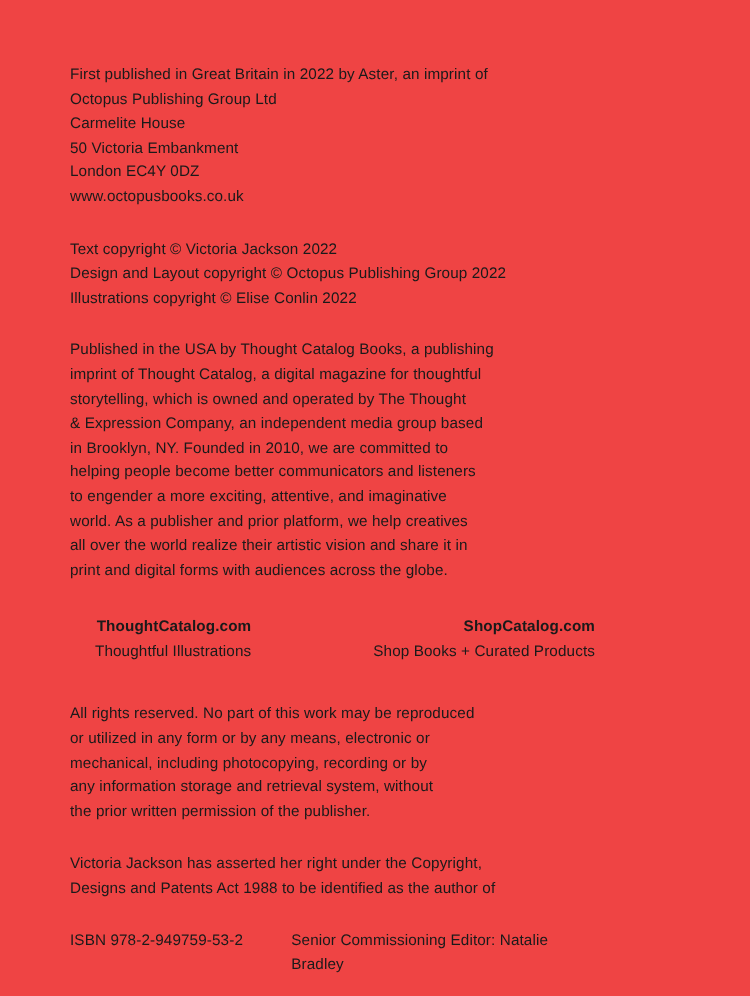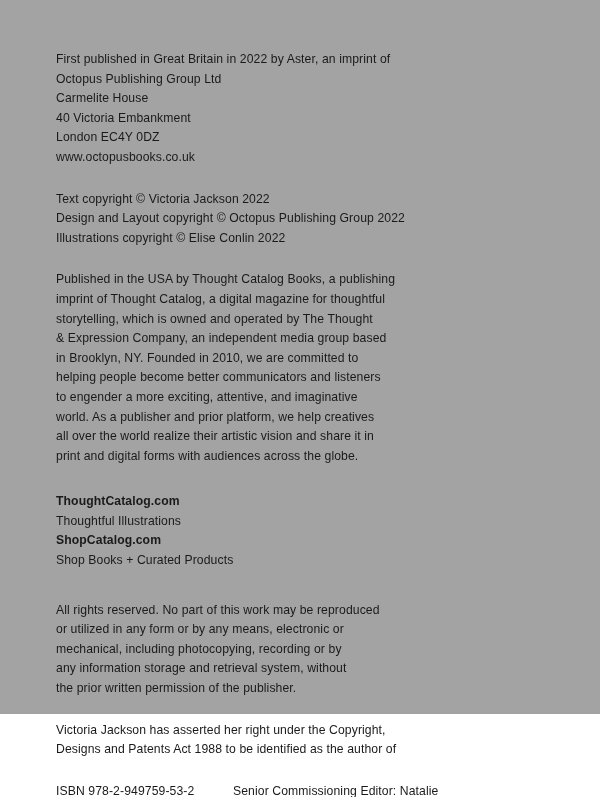--- a/index.html
+++ b/index.html
@@ -13,22 +13,22 @@
     font-family: "Liberation Sans", sans-serif;
     color: #1a1a1a;
     position: relative;
     overflow: hidden;
   }
   .page {
     position: absolute;
     left: 0;
     top: 0;
     width: 600px;
-    height: 714px;
-    background: #a3a3a3;
+    height: 797px;
+    background: #ef4444;
   }
   .content {
     position: absolute;
     left: 56px;
     top: 50px;
     width: 420px;
   }
   .block {
     margin: 0 0 0 0;
   }
@@ -40,21 +40,22 @@
   }
   .gap-md { height: 22px; }
   .gap-lg { height: 26px; }
   .gap-xl { height: 30px; }
 
   .bold {
     font-weight: bold;
   }
   .links-row {
     display: flex;
-    flex-direction: column;
+    flex-direction: row;
+    text-align: right;
   }
   .links-col-a { width: 145px; }
   .links-col-b { width: 275px; }
 
   .isbn-row {
     display: flex;
     flex-direction: row;
   }
   .isbn-left { width: 177px; }
   .isbn-right { width: 243px; }
@@ -63,21 +64,21 @@
 </head>
 <body>
 
 <div class="page">
   <div class="content">
 
     <div class="block">
       <div class="line">First published in Great Britain in 2022 by Aster, an imprint of</div>
       <div class="line">Octopus Publishing Group Ltd</div>
       <div class="line">Carmelite House</div>
-      <div class="line">40 Victoria Embankment</div>
+      <div class="line">50 Victoria Embankment</div>
       <div class="line">London EC4Y 0DZ</div>
       <div class="line">www.octopusbooks.co.uk</div>
     </div>
 
     <div class="gap-md"></div>
 
     <div class="block">
       <div class="line">Text copyright © Victoria Jackson 2022</div>
       <div class="line">Design and Layout copyright © Octopus Publishing Group 2022</div>
       <div class="line">Illustrations copyright © Elise Conlin 2022</div>

